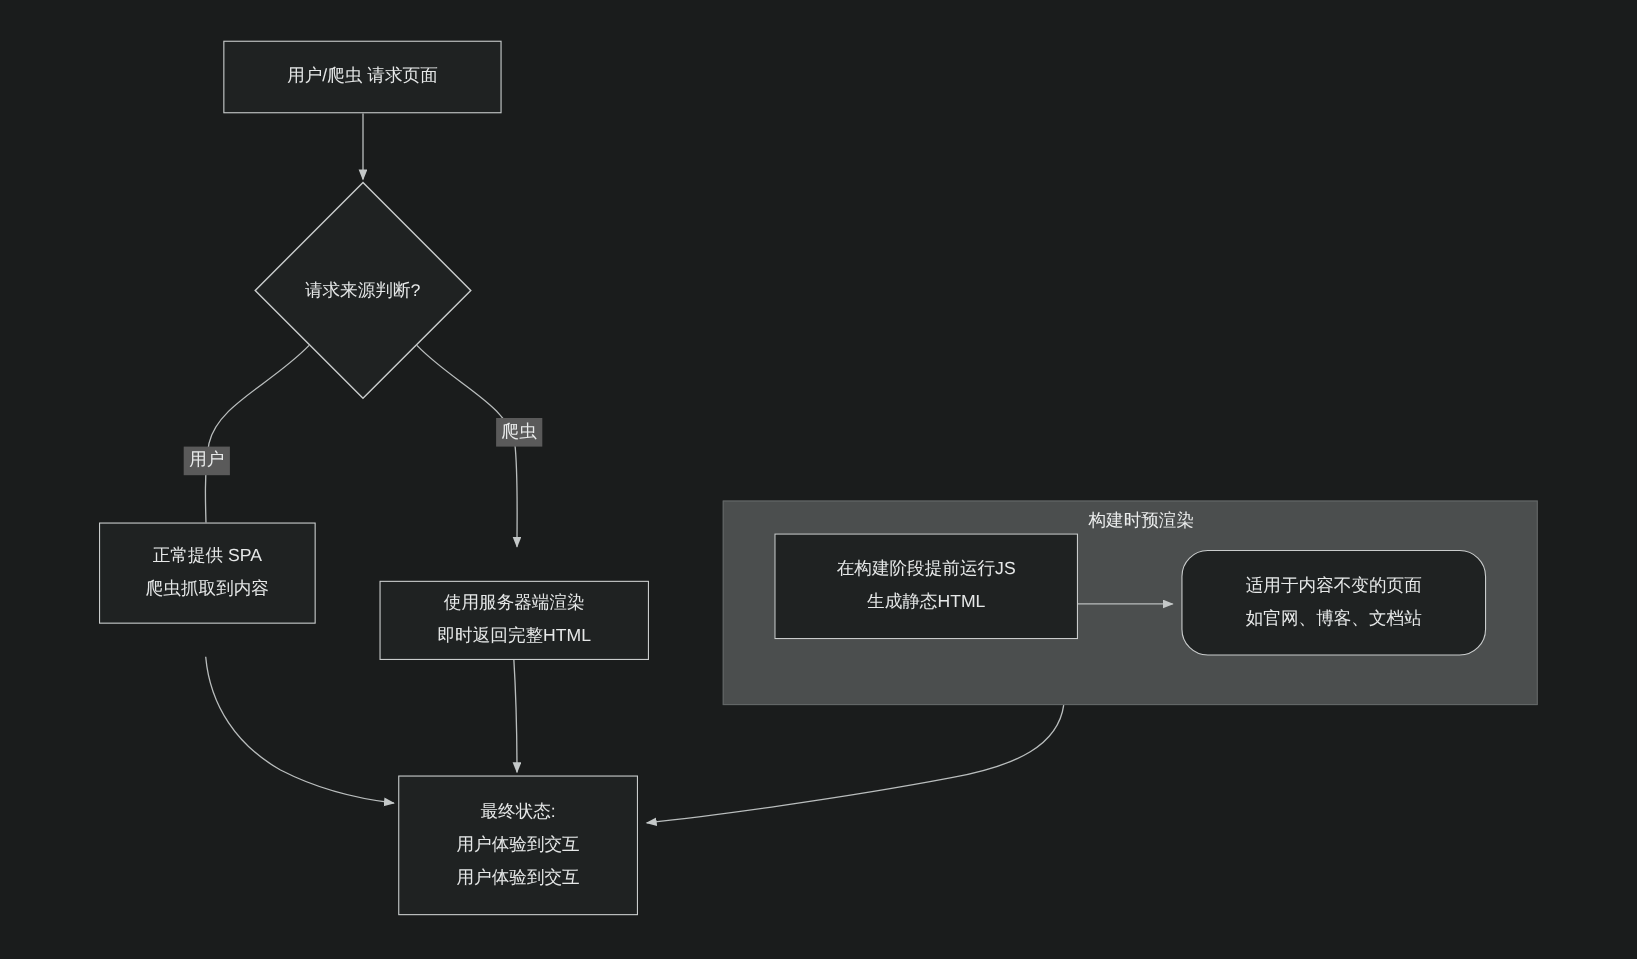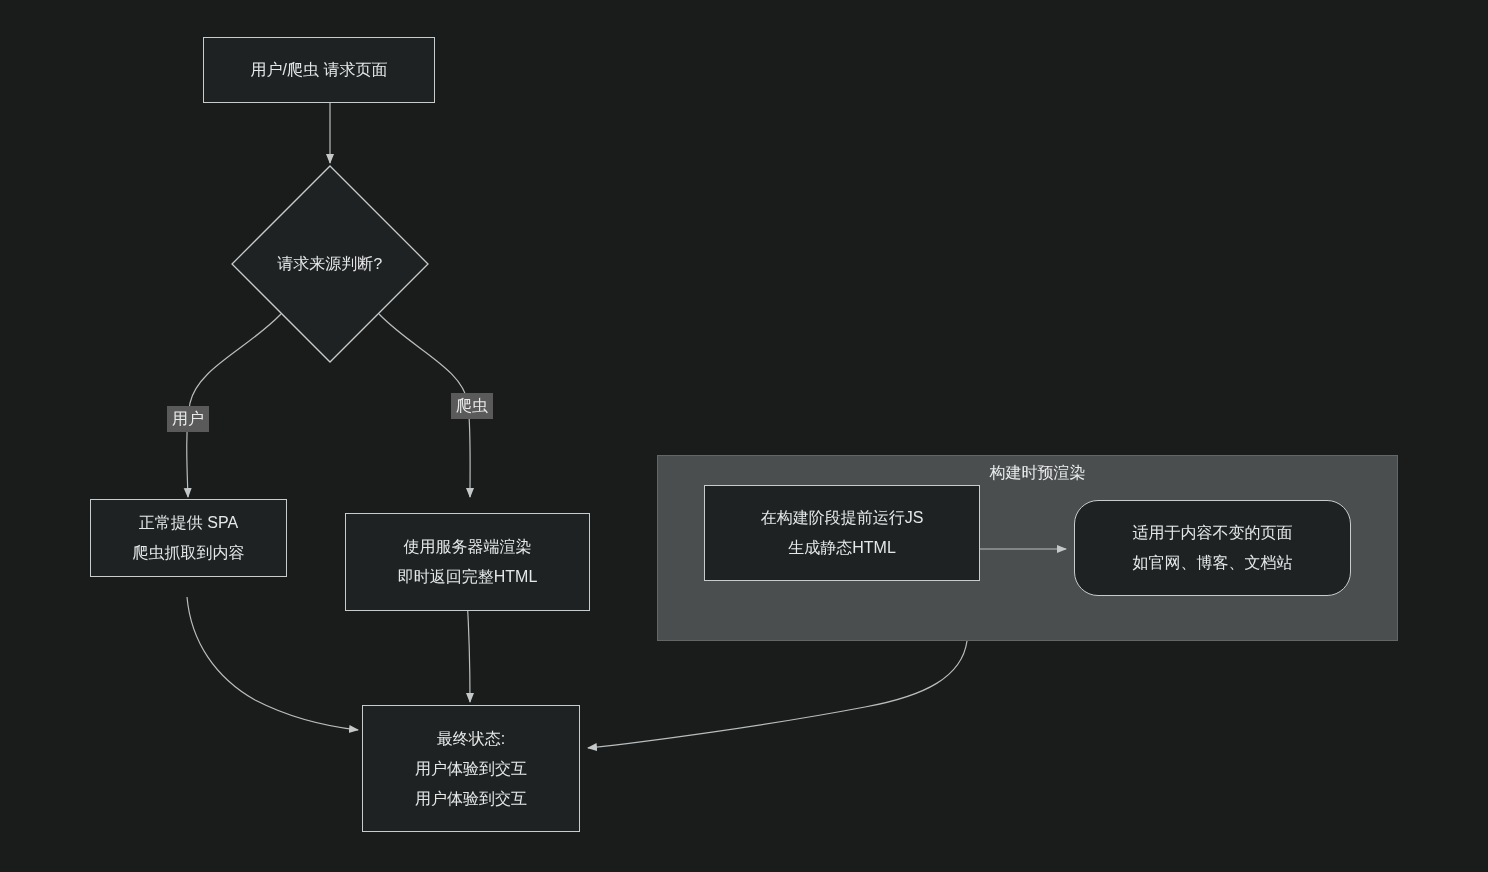--- a/index.html
+++ b/index.html
@@ -105,36 +105,36 @@
 
     <path class="edge" d="M187,597 C191,642 216,678 255,700 C288,717 324,726 358,730" marker-end="url(#arrowhead)"></path>
 
     <path class="edge" d="M967,641 C962,677 925,696 865,707 C765,726 645,742 588,748" marker-end="url(#arrowhead)"></path>
 
     <path class="edge" d="M979,549 L1066,549" marker-end="url(#arrowhead)"></path>
 
     <polygon class="diamond" points="330,166 428,264 330,362 232,264"></polygon>
   </svg>
 
-  <div class="node" style="left:203px; top:37px; width:232px; height:66px;text-align:center;">
+  <div class="node" style="left:203px; top:37px; width:253px; height:66px;text-align:center;">
     <div>用户/爬虫 请求页面</div>
   </div>
 
   <div class="diamond-text" style="left:250px; top:254px; width:160px;font-family:Liberation Mono, monospace;">请求来源判断?</div>
 
   <div class="edge-label" style="left:167px; top:394px;margin-top:12px;">用户</div>
 
-  <div class="edge-label" style="left:451px; top:393px;">爬虫</div>
+  <div class="edge-label" style="left:451px; top:380px;">爬虫</div>
 
-  <div class="node" style="left:90px; top:499px; width:197px; height:78px;">
+  <div class="node" style="left:90px; top:475px; width:197px; height:92px;">
     <div>正常提供 SPA</div>
     <div>爬虫抓取到内容</div>
   </div>
 
-  <div class="node" style="left:345px; top:513px; width:245px; height:98px;">
+  <div class="node" style="left:345px; top:528px; width:245px; height:72px;">
     <div>使用服务器端渲染</div>
     <div>即时返回完整HTML</div>
   </div>
 
   <div class="node" style="left:704px; top:485px; width:276px; height:96px;">
     <div>在构建阶段提前运行JS</div>
     <div>生成静态HTML</div>
   </div>
 
   <div class="node" style="left:1074px; top:500px; width:277px; height:96px;border-radius:24px;">

